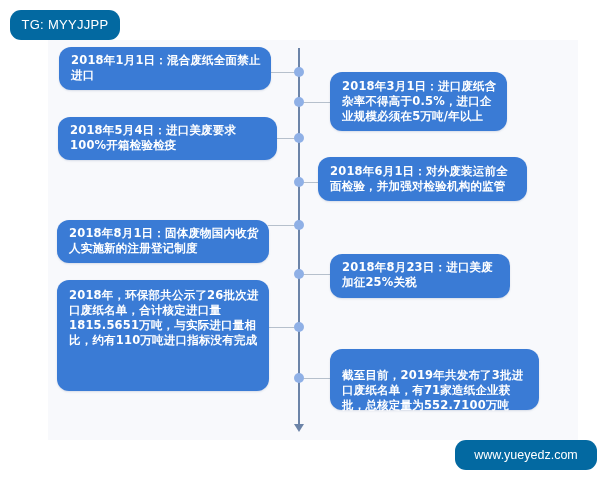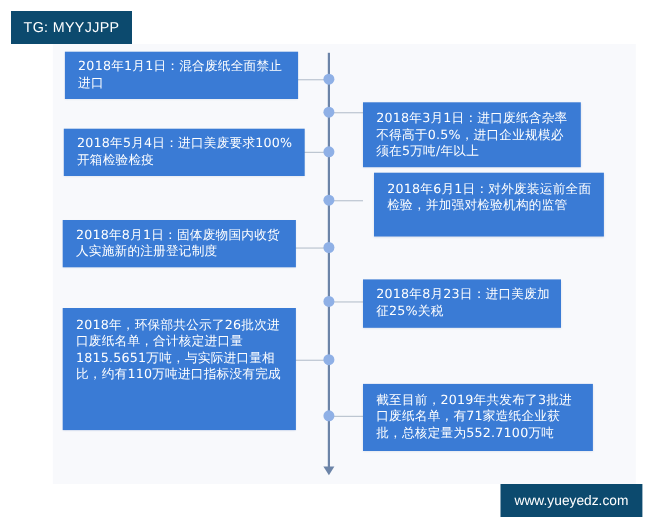--- a/index.html
+++ b/index.html
@@ -49,49 +49,51 @@
       left: 294px;
     }
     .conn {
       position: absolute;
       height: 1px;
       background: #b6c0cc;
     }
     .box {
       position: absolute;
       background: #3a7bd5;
-      border-radius: 0;
+      border-radius: 12px;
       color: #ffffff;
       font-size: 11.5px;
       line-height: 15px;
       padding: 6px 10px 6px 12px;
       box-sizing: border-box;
       letter-spacing: 0.2px;
       box-shadow: 0 1px 2px rgba(40,70,120,0.15);
+      font-weight: bold;
     }
     .wm {
       position: absolute;
-      background: #0c4a6e;
+      background: #0369a1;
       color: #ffffff;
       font-family: "Liberation Sans", "DejaVu Sans", sans-serif;
+      border-radius: 11px;
     }
     .wm-tl {
       left: 10px;
       top: 10px;
       width: 110px;
       height: 30px;
       font-size: 13px;
       line-height: 30px;
       text-align: center;
       letter-spacing: 0.3px;
     }
     .wm-br {
       left: 455px;
       top: 440px;
-      width: 129px;
+      width: 142px;
       height: 30px;
       font-size: 12.5px;
       line-height: 30px;
       text-align: center;
     }
   </style>
 </head>
 <body>
 
 <div class="panel"></div>
@@ -120,21 +122,21 @@
 <div class="dot" style="top:269px;"></div>
 
 <div class="conn" style="left:268px; top:327px; width:28px;"></div>
 <div class="dot" style="top:322px;"></div>
 
 <div class="conn" style="left:302px; top:378px; width:28px;"></div>
 <div class="dot" style="top:373px;"></div>
 
 <div class="box" style="left:59px; top:47px; width:212px; height:43px;">2018年1月1日：混合废纸全面禁止进口</div>
 <div class="box" style="left:58px; top:117px; width:219px; height:43px;">2018年5月4日：进口美废要求100%开箱检验检疫</div>
-<div class="box" style="left:57px; top:200px; width:212px; height:43px;">2018年8月1日：固体废物国内收货人实施新的注册登记制度</div>
+<div class="box" style="left:57px; top:220px; width:212px; height:43px;">2018年8月1日：固体废物国内收货人实施新的注册登记制度</div>
 <div class="box" style="left:57px; top:280px; width:212px; height:111px; padding-top:8px;">2018年，环保部共公示了26批次进口废纸名单，合计核定进口量1815.5651万吨，与实际进口量相比，约有110万吨进口指标没有完成</div>
 
-<div class="box" style="left:330px; top:72px; width:198px; height:59px; padding-top:7px;margin-top:21px;">2018年3月1日：进口废纸含杂率不得高于0.5%，进口企业规模必须在5万吨/年以上</div>
-<div class="box" style="left:340px; top:157px; width:209px; height:58px; padding-top:7px;">2018年6月1日：对外废装运前全面检验，并加强对检验机构的监管</div>
+<div class="box" style="left:330px; top:72px; width:177px; height:59px; padding-top:7px;">2018年3月1日：进口废纸含杂率不得高于0.5%，进口企业规模必须在5万吨/年以上</div>
+<div class="box" style="left:318px; top:157px; width:209px; height:44px; padding-top:7px;">2018年6月1日：对外废装运前全面检验，并加强对检验机构的监管</div>
 <div class="box" style="left:330px; top:254px; width:180px; height:44px;">2018年8月23日：进口美废加征25%关税</div>
-<div class="box" style="left:330px; top:349px; width:209px; height:61px; padding-top:7px;">截至目前，2019年共发布了3批进口废纸名单，有71家造纸企业获批，总核定量为552.7100万吨</div>
+<div class="box" style="left:330px; top:349px; width:209px; height:61px; padding-top:19px;">截至目前，2019年共发布了3批进口废纸名单，有71家造纸企业获批，总核定量为552.7100万吨</div>
 
 <div class="wm wm-br">www.yueyedz.com</div>
 
 </body></html>

